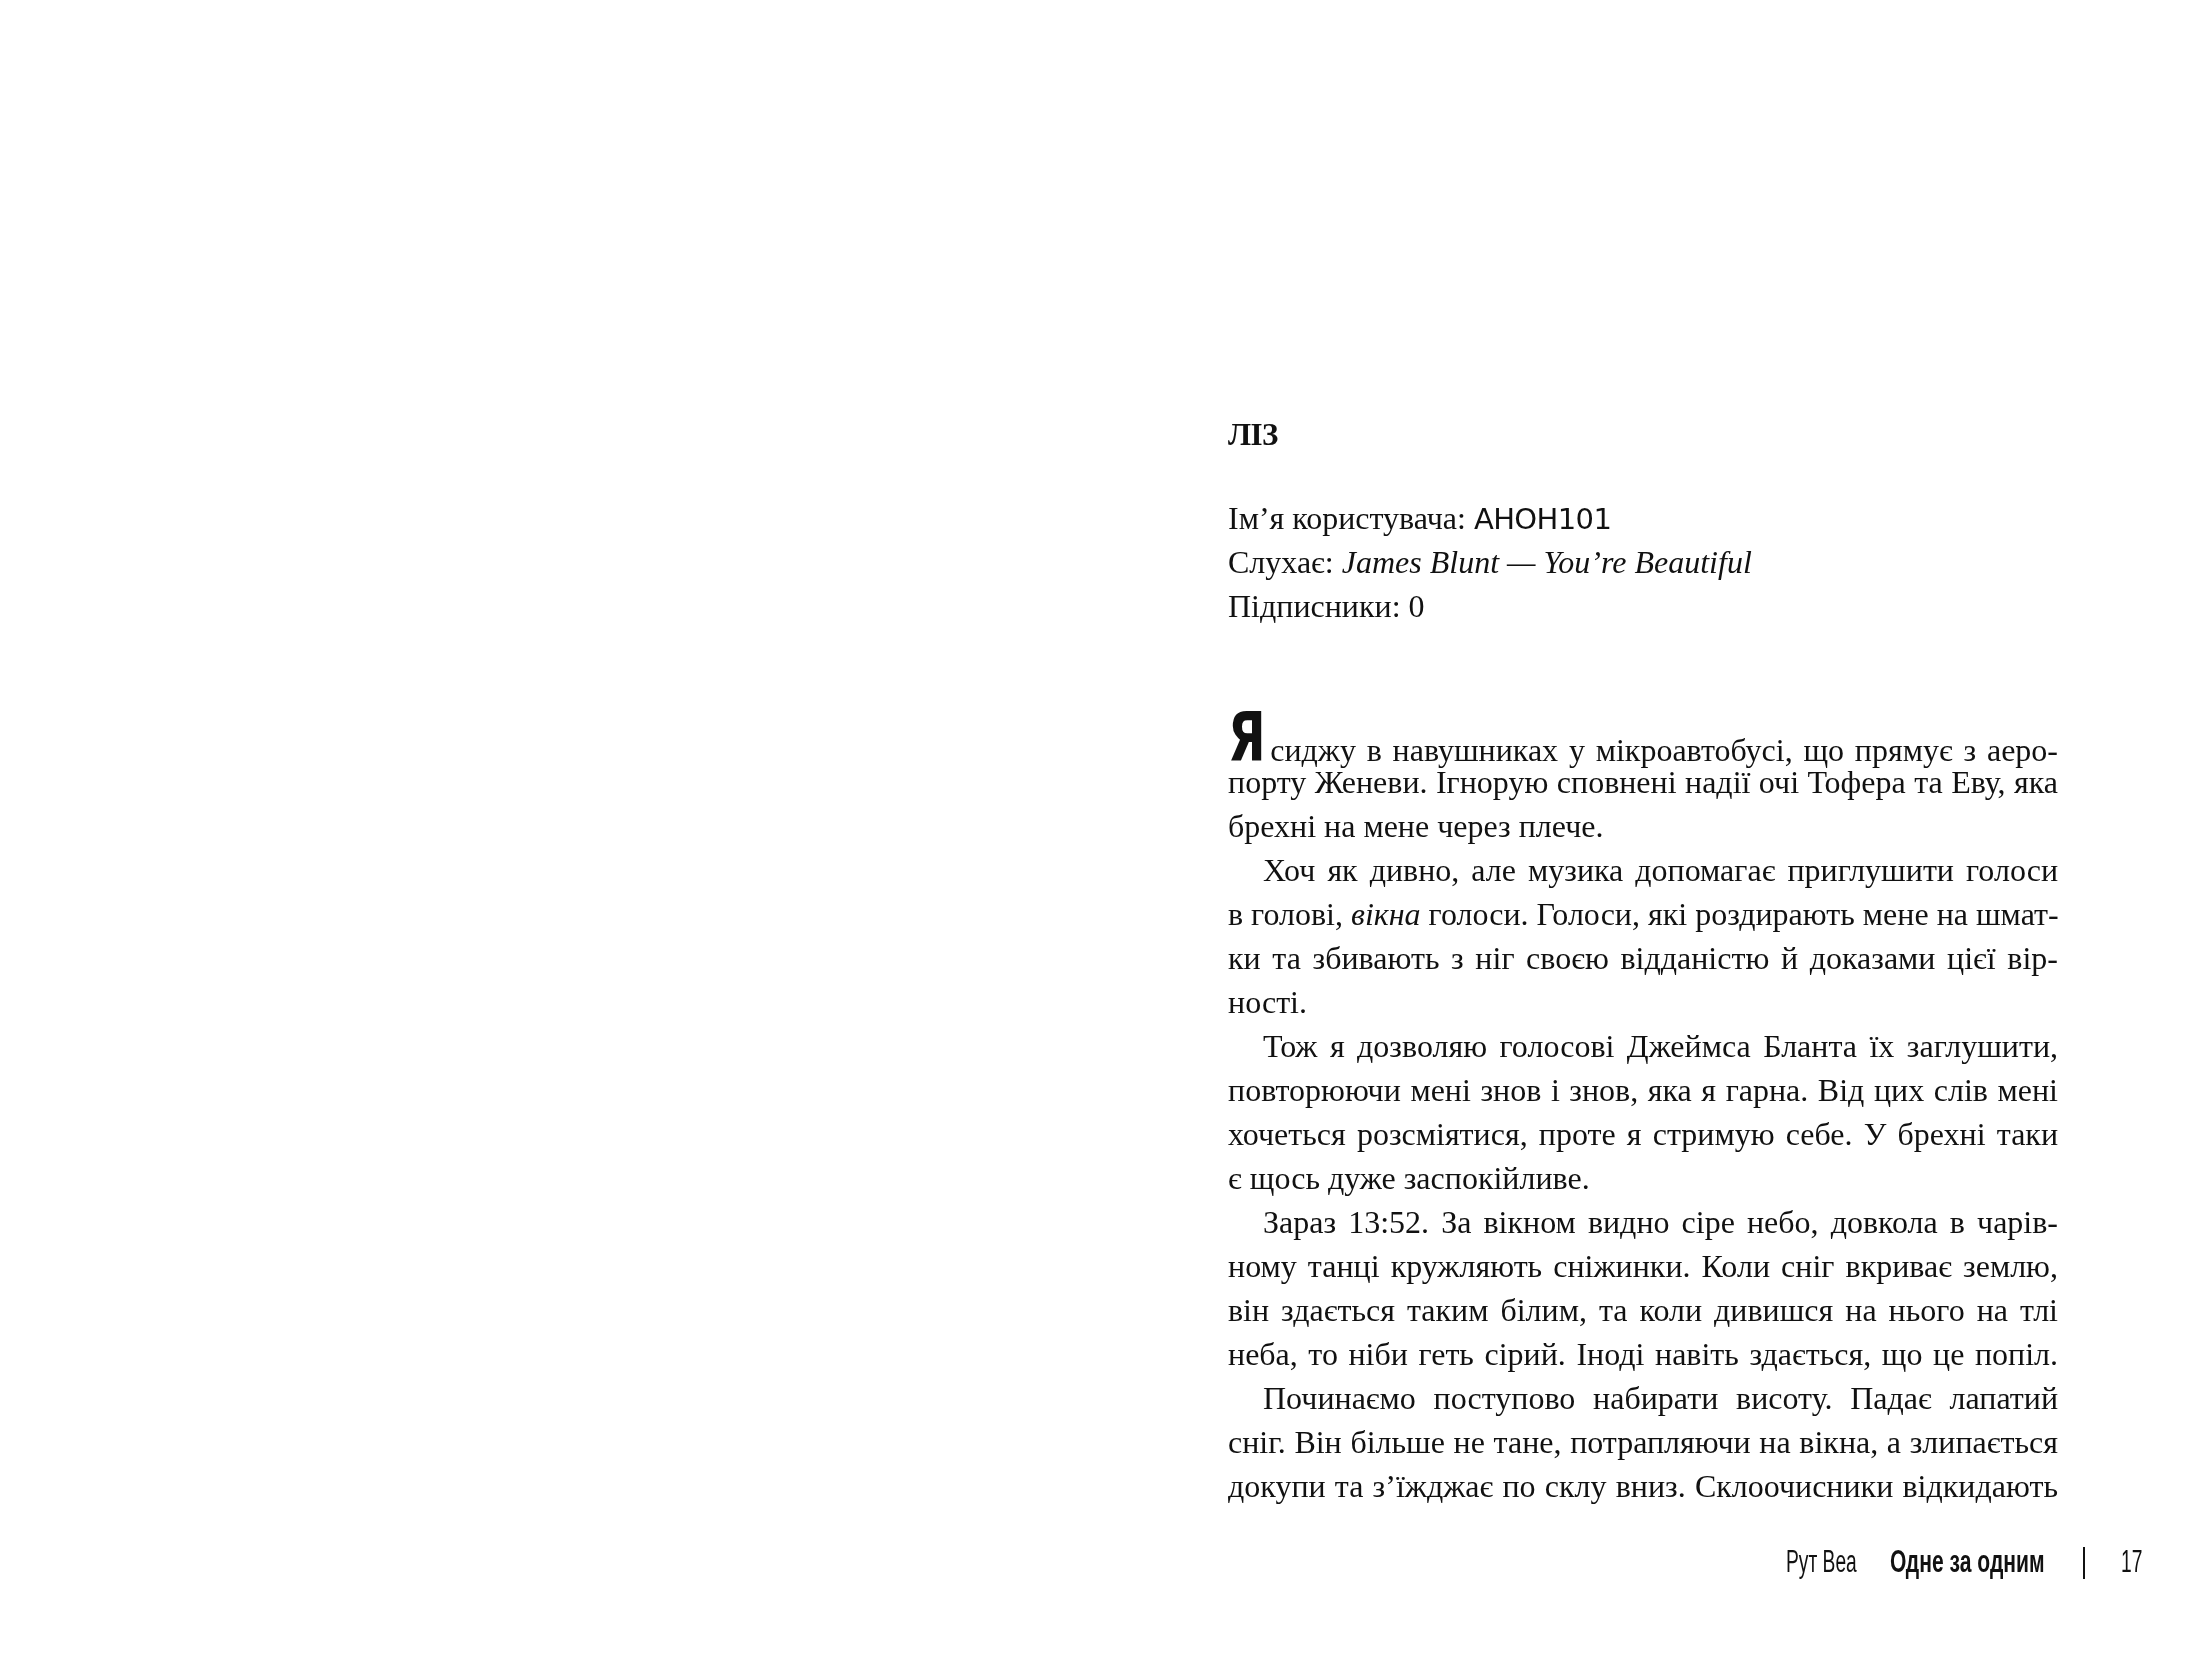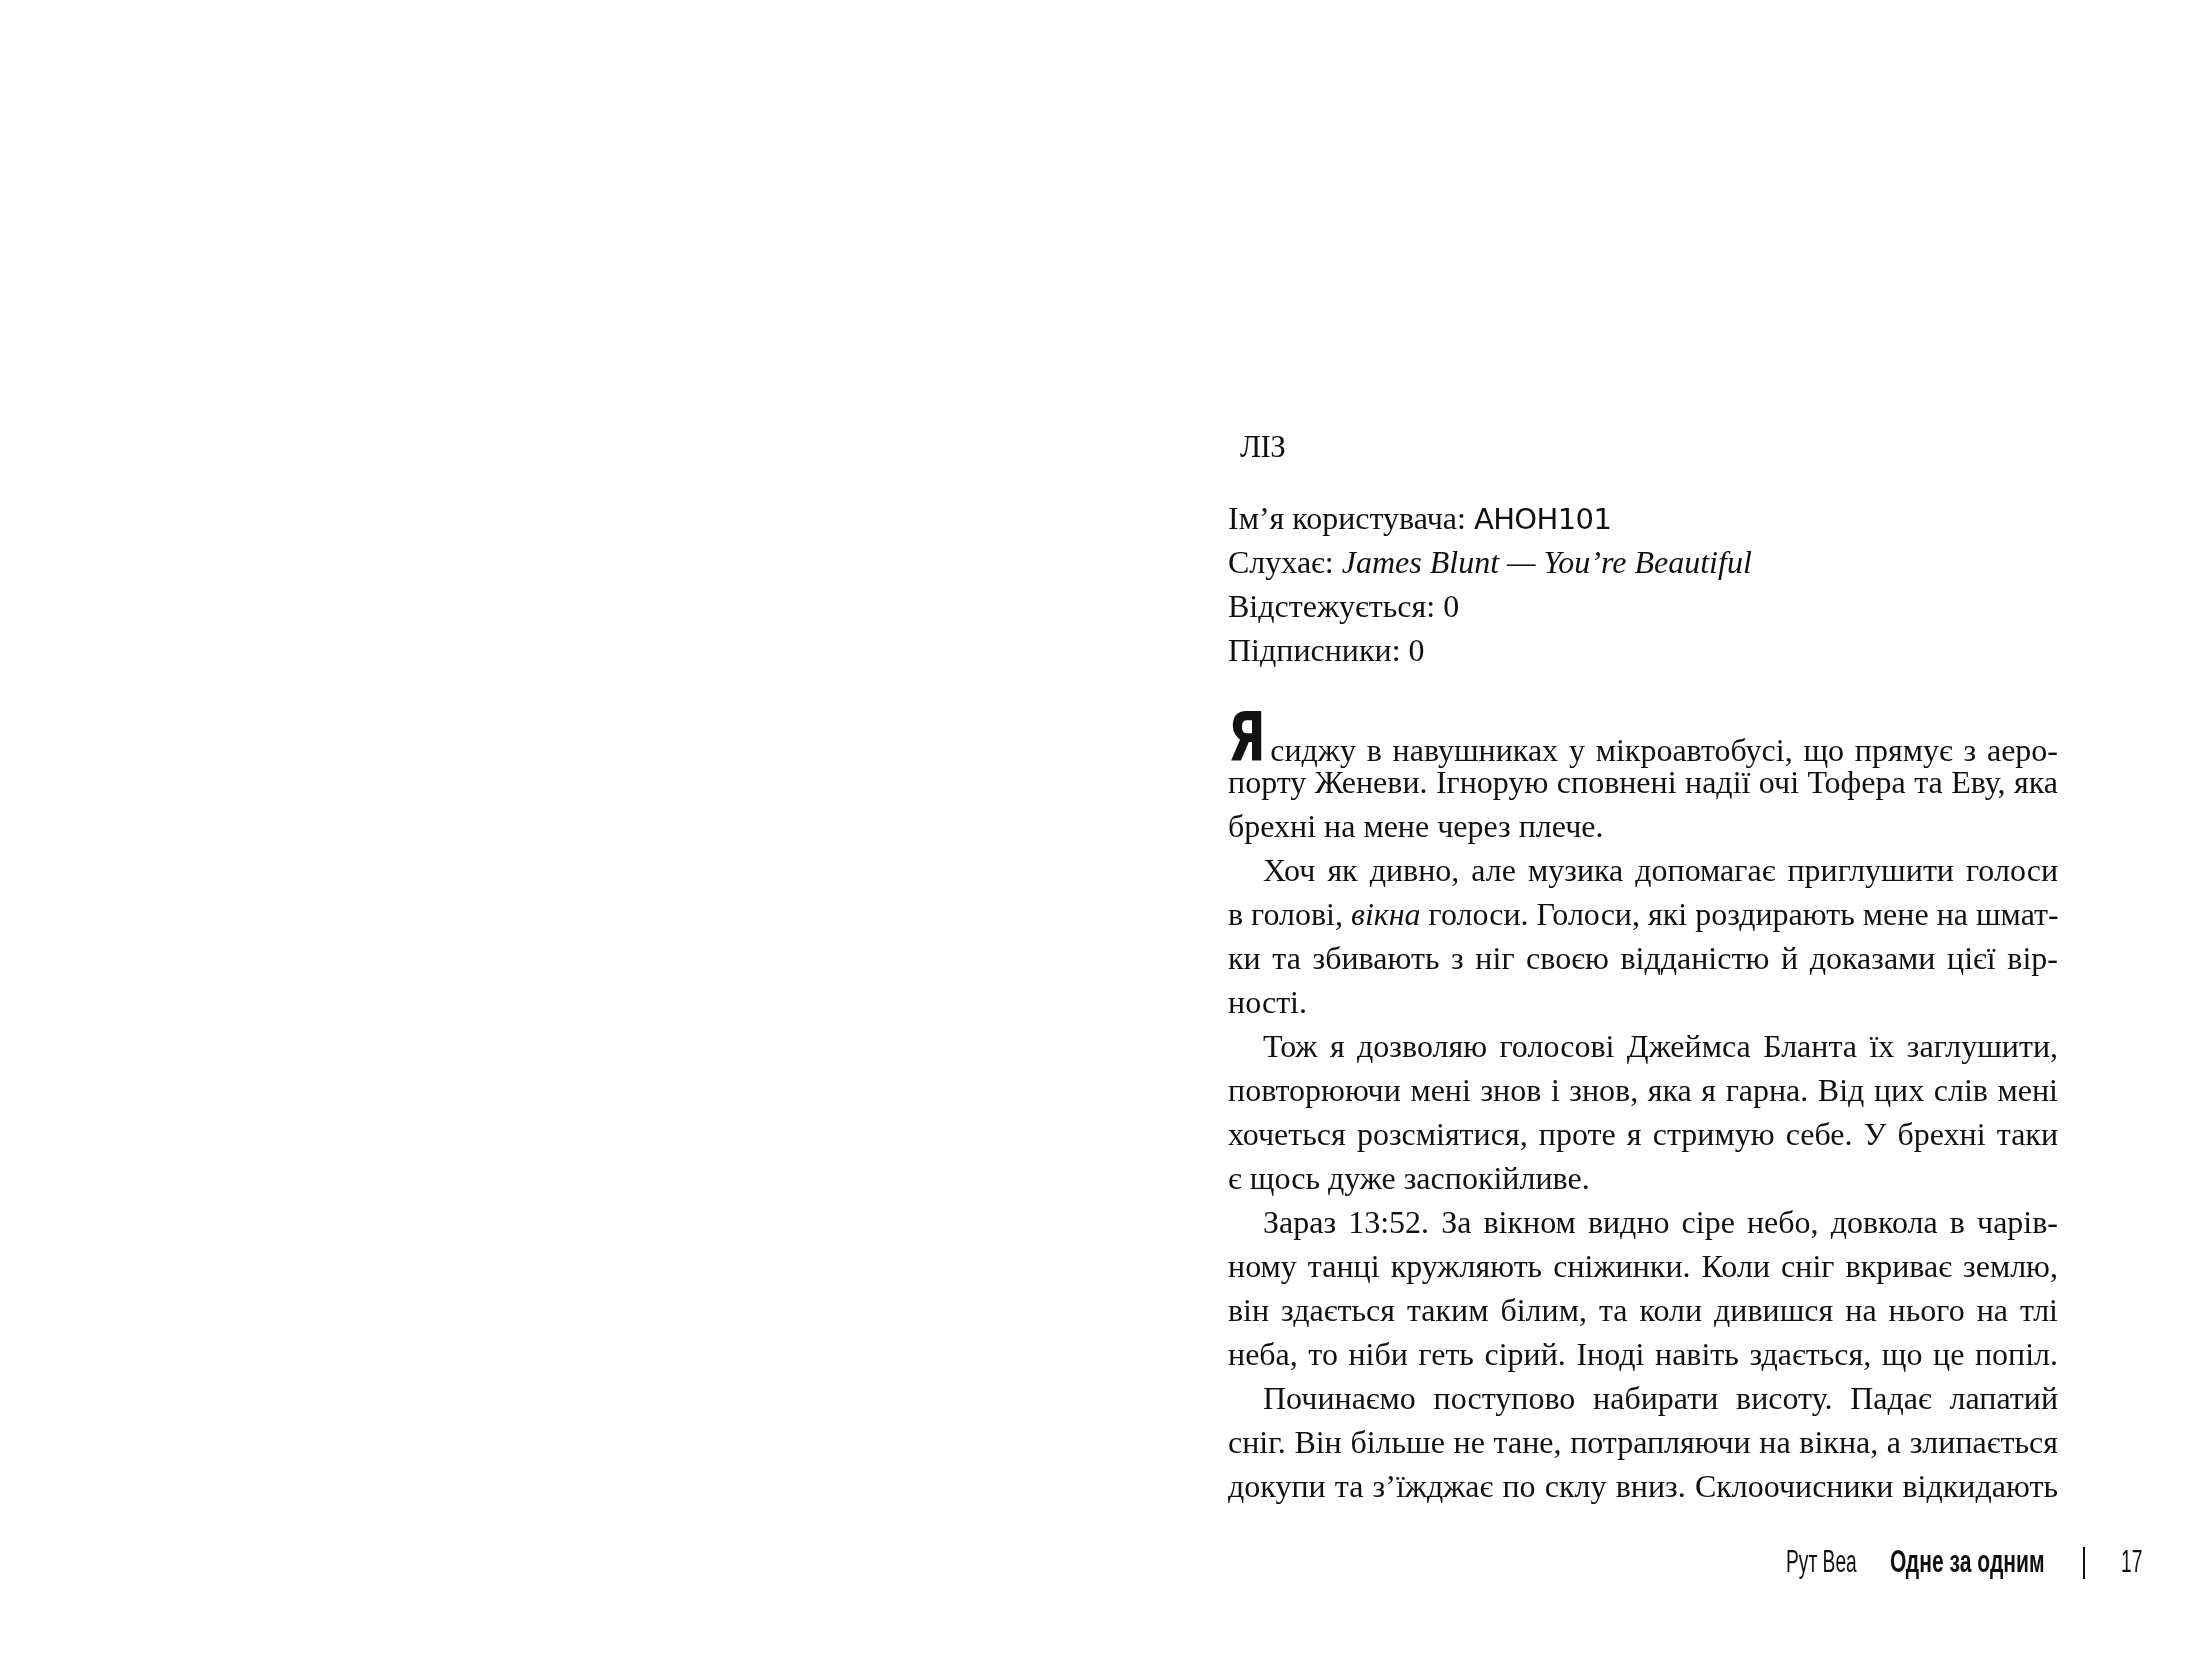--- a/index.html
+++ b/index.html
@@ -45,22 +45,22 @@
     color: #111111;
   }
   .chapter-title {
     position: absolute;
     left: 1228px;
     top: 413px;
     font-family: "Liberation Serif", "DejaVu Serif", serif;
     font-size: 31px;
     line-height: 44px;
     letter-spacing: -0.6px;
-    margin: 12px;
-    font-weight: normal;
+    margin: 0;
+    font-weight: bold;
   }
   .profile {
     top: 496px;
   }
   .profile-line {
     display: block;
     white-space: nowrap;
     height: 44px;
   }
   .username {
@@ -152,21 +152,20 @@
 
 <div class="spread">
   <div class="page-left"></div>
   <div class="page-right"></div>
 
   <h2 class="chapter-title">ЛІЗ</h2>
 
   <div class="text-block profile">
     <span class="profile-line"><span>Ім’я користувача: </span><span class="username">АНОН101</span></span>
     <span class="profile-line"><span>Слухає: </span><span class="italic">James Blunt — You’re Beautiful</span></span>
-    <span class="profile-line"><span>Відстежується: </span><span>0</span></span>
     <span class="profile-line"><span>Підписники: </span><span>0</span></span>
   </div>
 
   <div class="text-block body">
     <span class="line"><span class="dropcap">Я</span><span>сиджу в навушниках у мікроавтобусі, що прямує з аеро-</span></span>
     <span class="line"><span>порту Женеви. Ігнорую сповнені надії очі Тофера та Еву, яка</span></span>
     <span class="line last"><span>брехні на мене через плече.</span></span>
     <span class="line indent"><span>Хоч як дивно, але музика допомагає приглушити голоси</span></span>
     <span class="line"><span>в голові, </span><span class="italic">вікна</span><span> голоси. Голоси, які роздирають мене на шмат-</span></span>
     <span class="line"><span>ки та збивають з ніг своєю відданістю й доказами цієї вір-</span></span>

